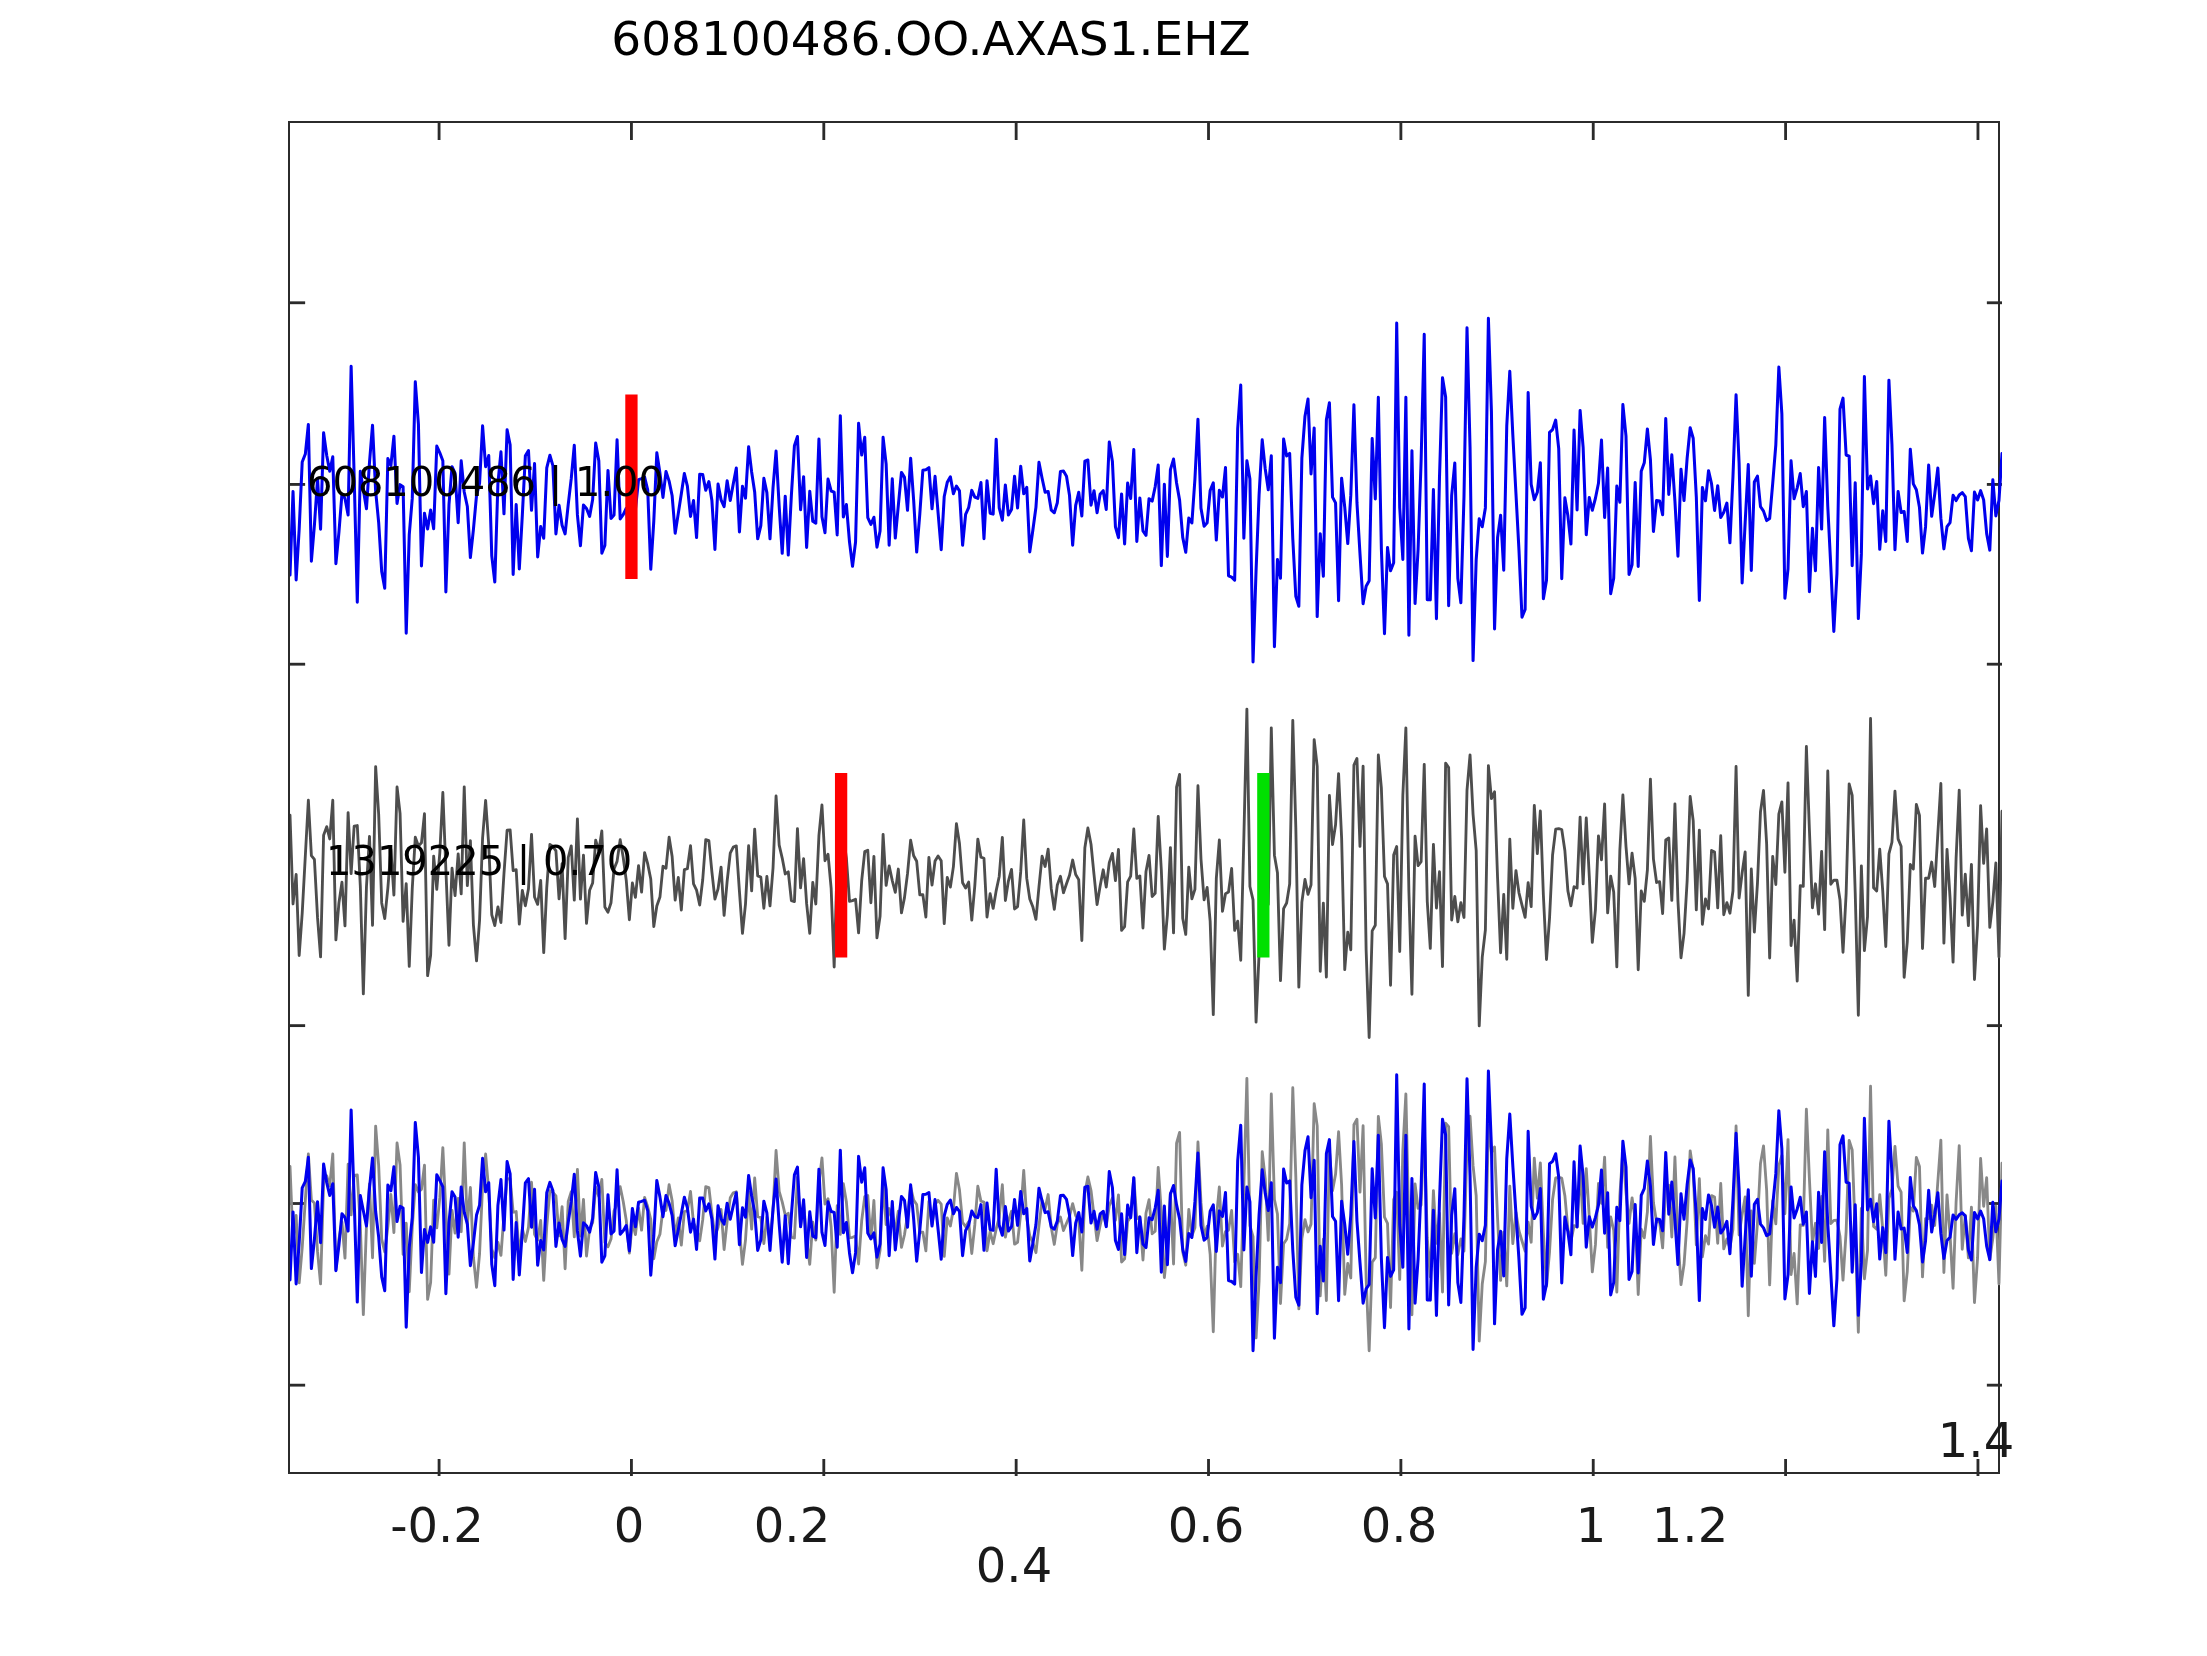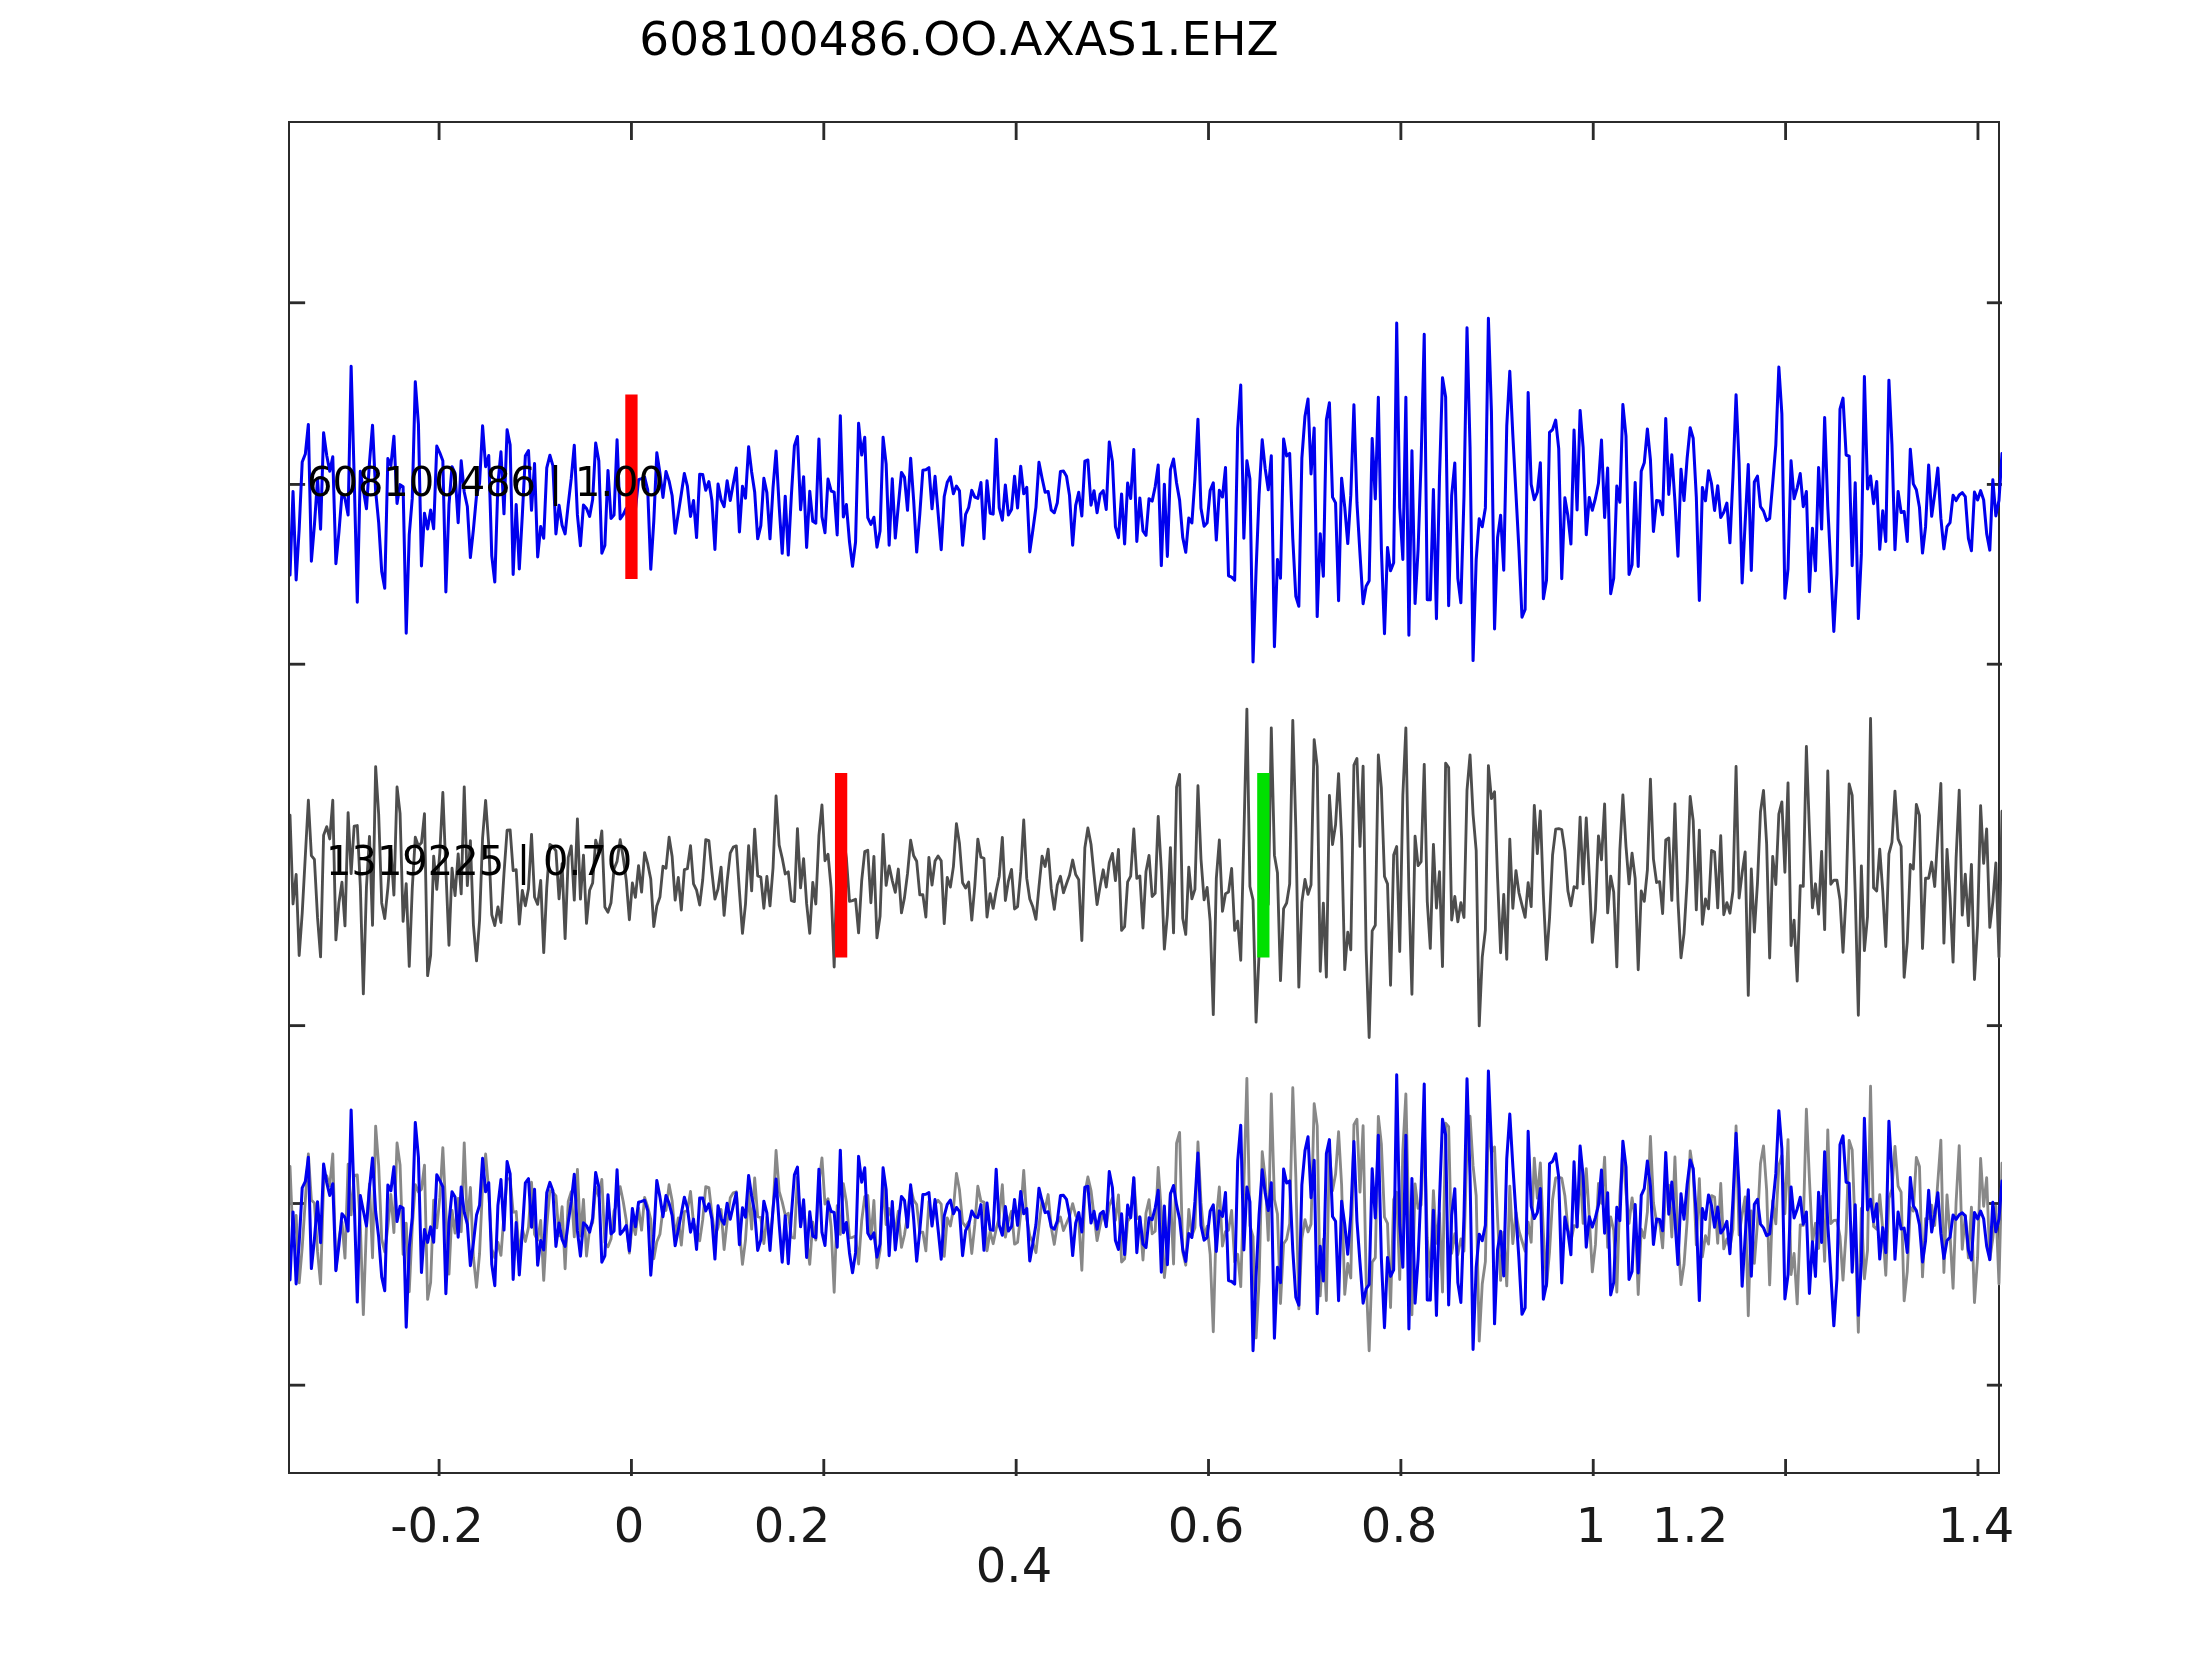--- a/index.html
+++ b/index.html
@@ -2,21 +2,21 @@
 <html style="font-size:15px"><head>
 <meta charset="utf-8">
 <style>
   html,body{margin:0;padding:0;background:#ffffff;}
   body{width:2208px;height:1656px;font-family:"DejaVu Sans",sans-serif;overflow:hidden;}
   #root{position:relative;width:2208px;height:1656px;background:#ffffff;}
 
   #chart-title{
     position:absolute;left:0;top:11.4px;width:1862px;text-align:center;
     font-size:47px;color:#000000;font-family:"DejaVu Sans",sans-serif;
-    letter-spacing:0px;white-space:nowrap;margin-left:28px;
+    letter-spacing:0px;white-space:nowrap;
   }
 
   #plot-area{
     position:absolute;left:288px;top:121px;width:1712px;height:1353px;
     box-sizing:border-box;border:2.8px solid #2b2b2b;background:#ffffff;
   }
   #plot-svg{position:absolute;left:0;top:0;width:1712px;height:1353px;display:block;}
 
   .xtick-label{
     position:absolute;font-size:48px;color:#1a1a1a;
@@ -92,20 +92,20 @@
 
   <div id="xticks">
       <div class="xtick-label" style="left: 437px; top: 1497px;">-0.2</div>
       <div class="xtick-label" style="left: 629px; top: 1497px;">0</div>
       <div class="xtick-label" style="left: 792px; top: 1497px;">0.2</div>
       <div class="xtick-label" style="left: 1014px; top: 1537px;">0.4</div>
       <div class="xtick-label" style="left: 1206px; top: 1497px;">0.6</div>
       <div class="xtick-label" style="left: 1399px; top: 1497px;">0.8</div>
       <div class="xtick-label" style="left: 1591px; top: 1497px;">1</div>
       <div class="xtick-label" style="left: 1690px; top: 1497px;">1.2</div>
-      <div class="xtick-label" style="left: 1976px; top: 1497px;">1.4</div>
+      <div class="xtick-label" style="left: 1976px; top: 1412px;">1.4</div>
     </div>
 
   <div class="trace-label" id="label1" style="left: 307px; top: 459px;">608100486 | 1.00</div>
   <div class="trace-label" id="label2" style="left: 326px; top: 838px;">1319225 | 0.70</div>
 
 </div>
 
 
 </body></html>

